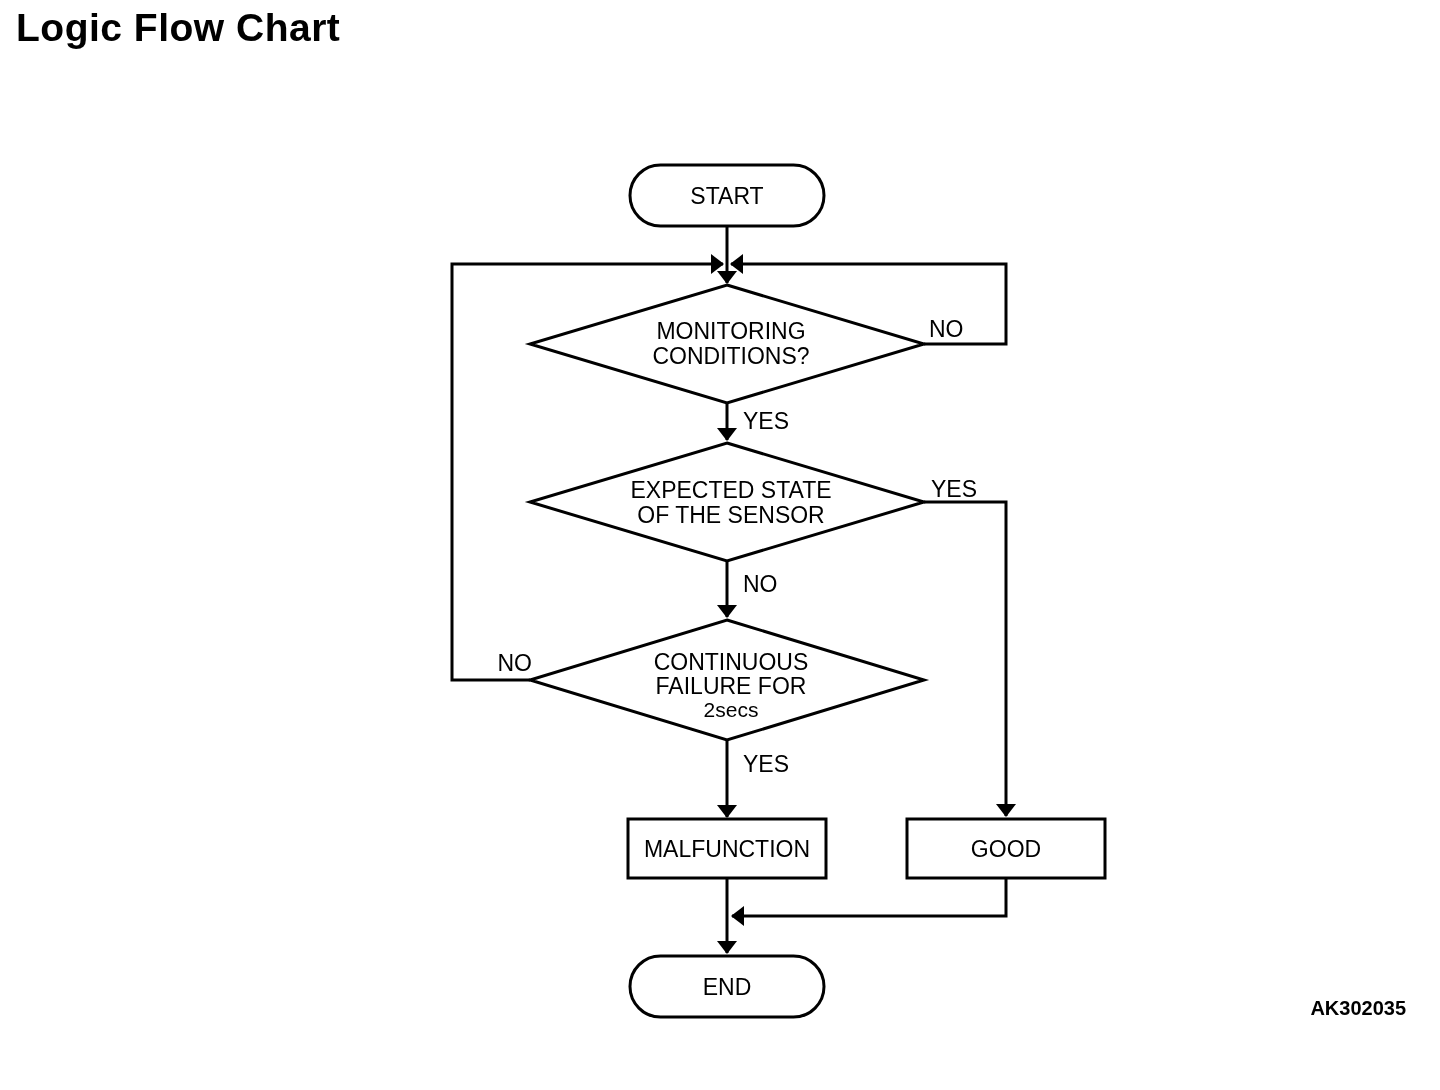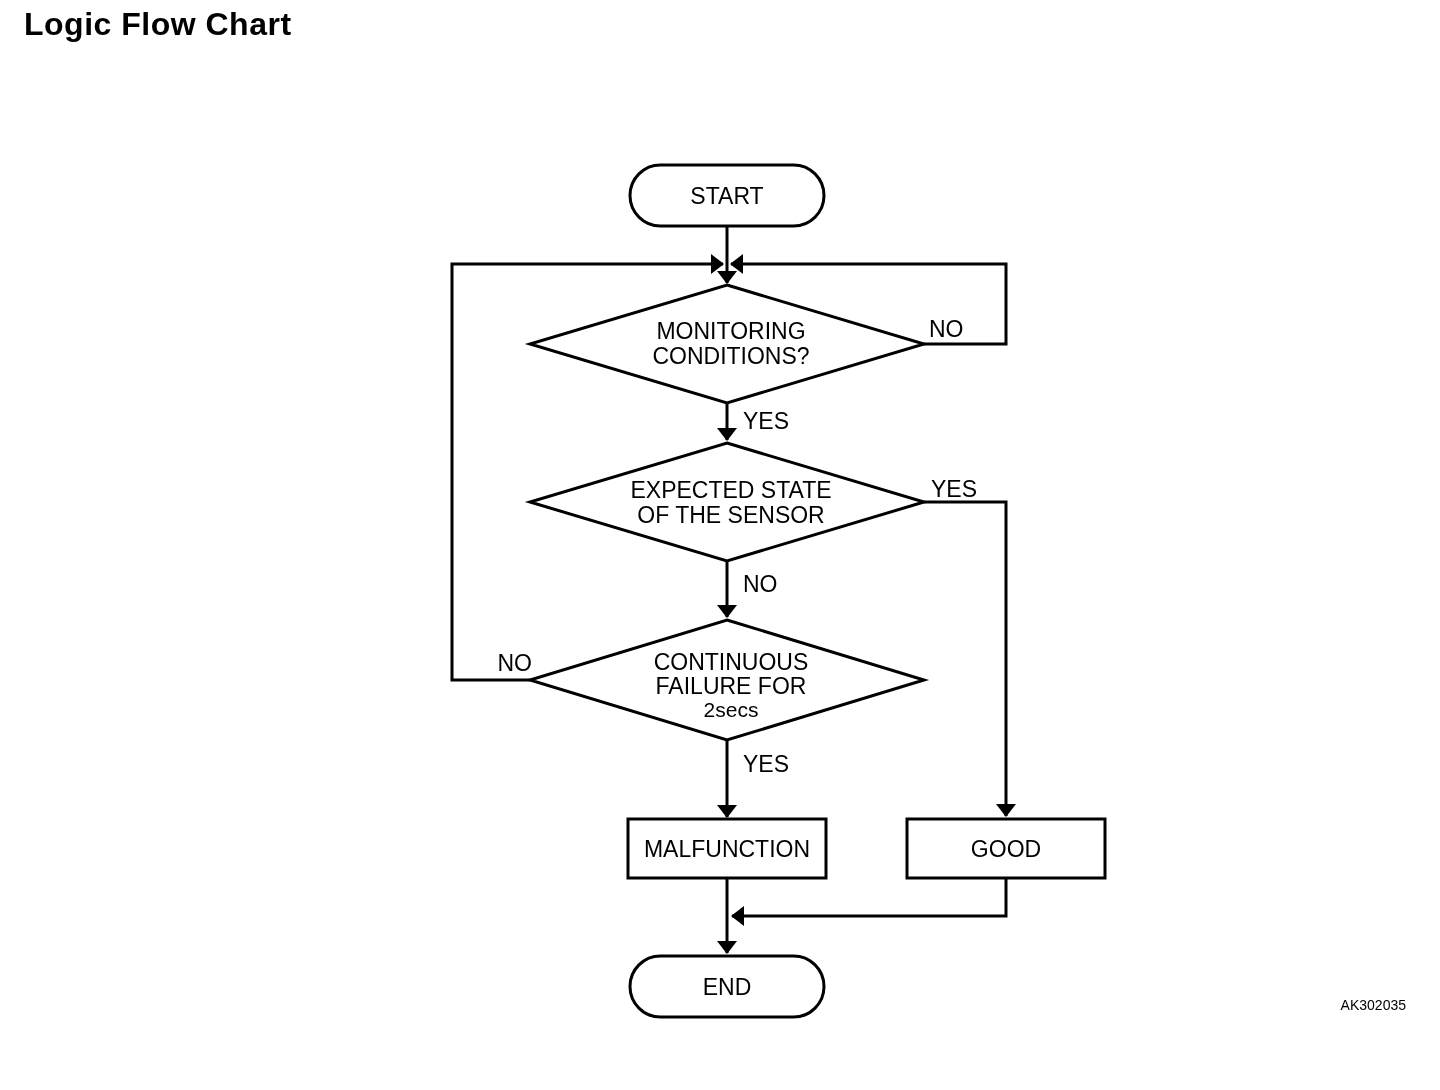--- a/index.html
+++ b/index.html
@@ -12,32 +12,31 @@
     width: 1440px;
     height: 1090px;
     font-family: "Liberation Sans", sans-serif;
     color: #000000;
     overflow: hidden;
   }
   .page-title {
     position: absolute;
     left: 16px;
     top: 6px;
-    font-size: 32px;
+    font-size: 39px;
     font-weight: bold;
     letter-spacing: 0.5px;
     white-space: nowrap;
-    margin-left: 8px;
   }
   .figure-code {
     position: absolute;
     top: 997px;
     right: 34px;
-    font-size: 14px;
-    font-weight: normal;
+    font-size: 20px;
+    font-weight: bold;
     white-space: nowrap;
   }
   svg.flowchart {
     position: absolute;
     left: 0;
     top: 0;
   }
   svg.flowchart text {
     font-family: "Liberation Sans", sans-serif;
     fill: #000000;

